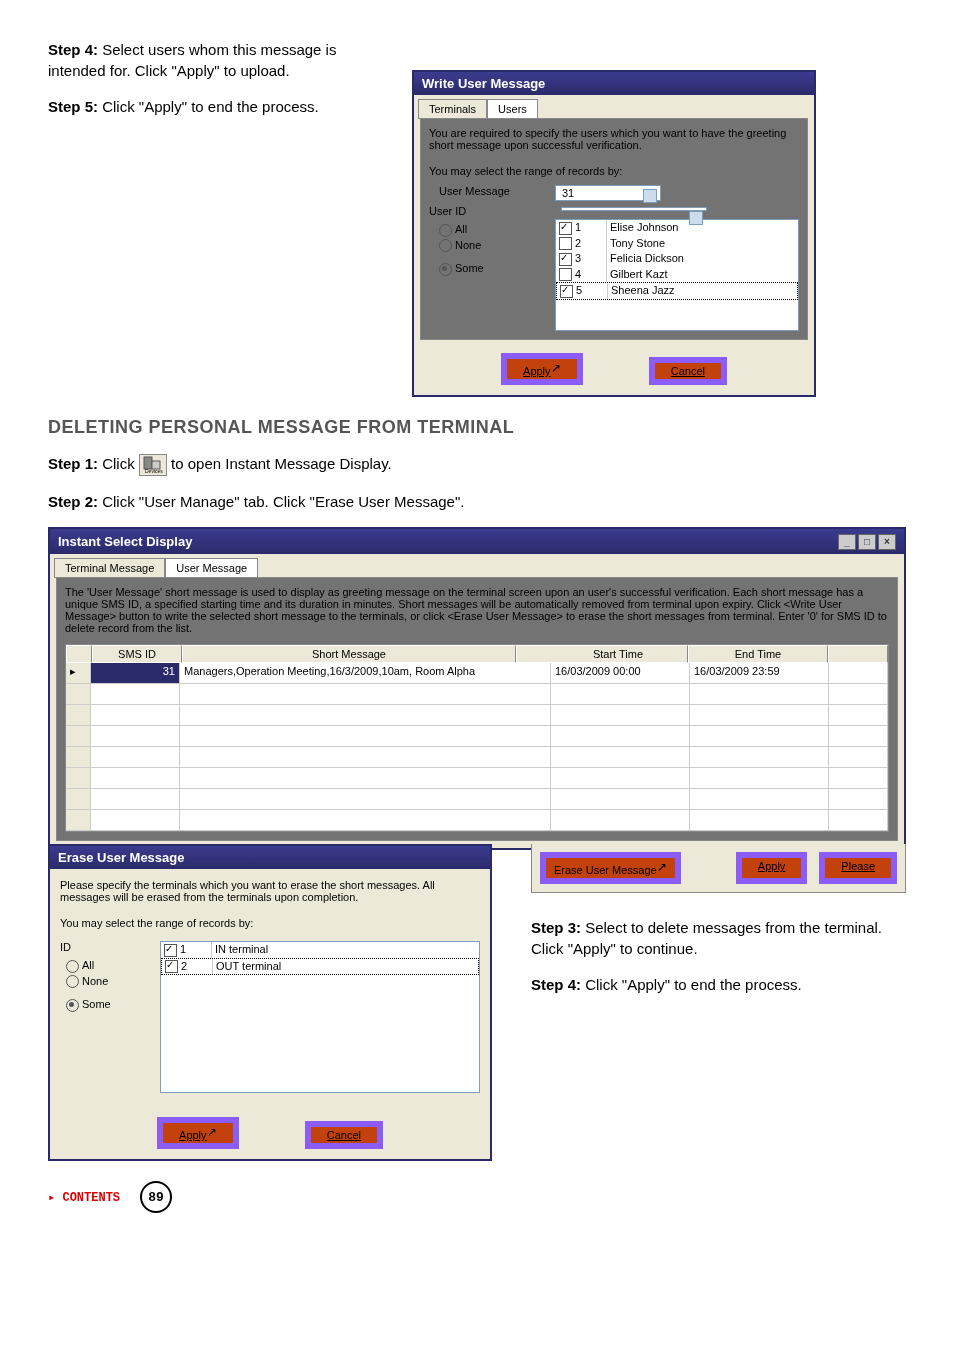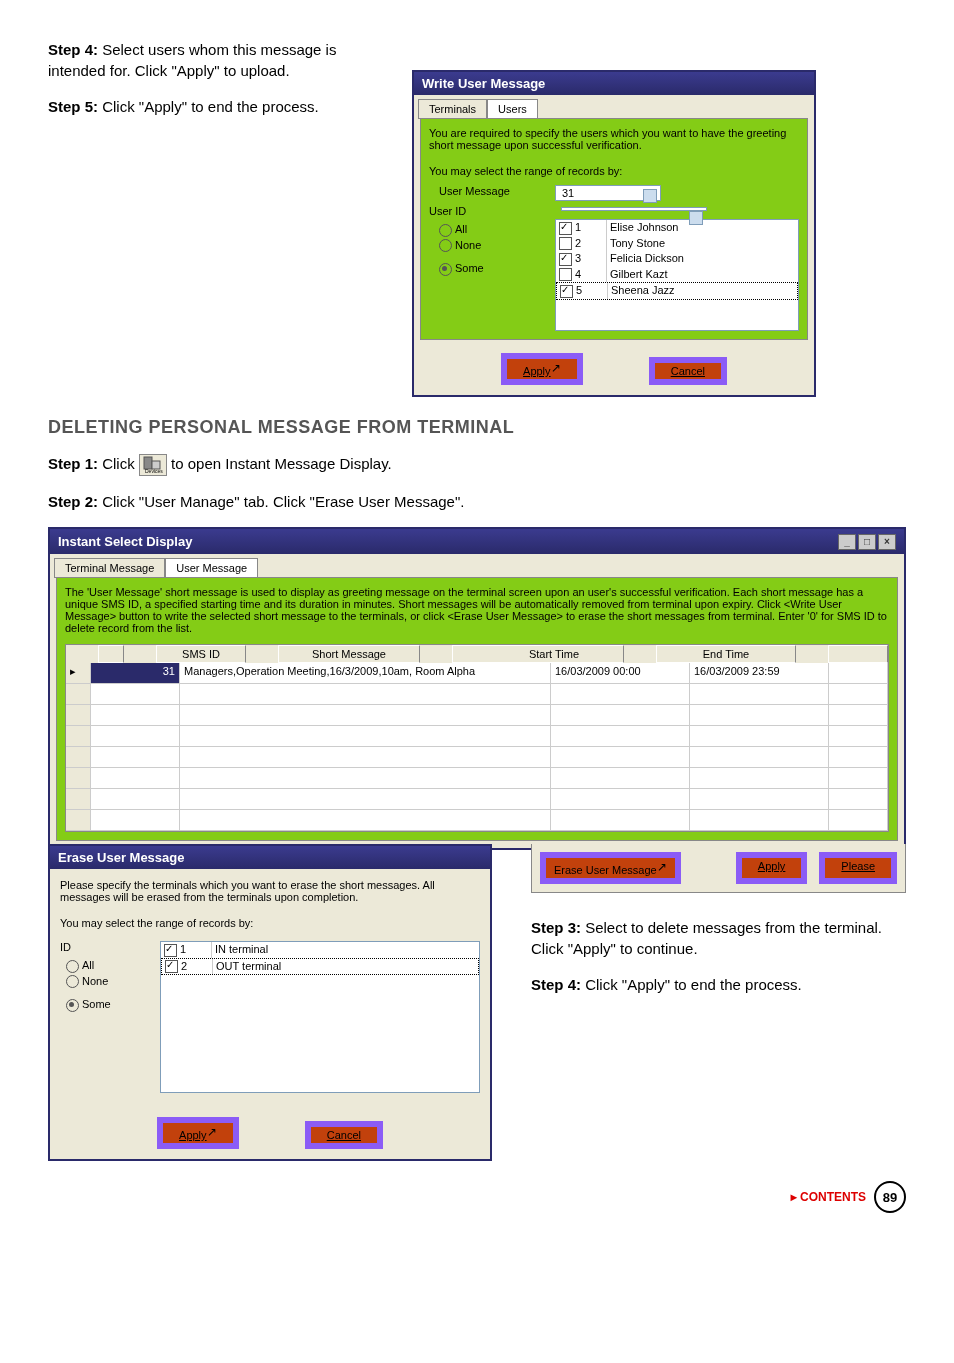--- a/index.html
+++ b/index.html
@@ -28,21 +28,21 @@
     padding:4px 8px;
     font-size:13px;
     display:flex;
     justify-content:space-between;
     align-items:center;
   }
   .titlebar-controls span{display:inline-block;width:16px;height:14px;background:#ccc;border:1px solid #666;margin-left:2px;font-size:10px;line-height:14px;text-align:center;color:#333;}
   .tabs { display:flex; padding:4px 4px 0 4px; gap:0;}
   .tab { padding:3px 10px; border:1px solid #888; background:#ece9d8; font-size:11px;}
   .tab.active { background:#fff; border-bottom:1px solid #fff; }
-  .panel { background:#84cc16; margin:0 6px 6px 6px; border:1px solid #888; padding:8px; position:relative; top:-1px;}
+  .panel { background:#737373; margin:0 6px 6px 6px; border:1px solid #888; padding:8px; position:relative; top:-1px;}
   .btn {
     display:inline-block;
     border:6px solid #8b5cf6;
     background:#c2410c;
     padding:2px 16px;
     font-size:11px;
     text-align:center;
   }
   .dropdown {
     display:inline-block;
@@ -59,28 +59,28 @@
   }
   .listbox .row{display:flex;}
   .listbox .row .c1{width:44px;padding:1px 3px;border-right:1px solid #ccc;}
   .listbox .row .c2{flex:1;padding:1px 3px;}
   .radio{display:inline-block;width:11px;height:11px;border:1px solid #555;border-radius:50%;vertical-align:middle;margin-right:3px;position:relative;}
   .radio.sel::after{content:"";position:absolute;left:2px;top:2px;width:5px;height:5px;background:#555;border-radius:50%;}
   .chk{display:inline-block;width:11px;height:11px;border:1px solid #555;background:#fff;vertical-align:middle;margin-right:3px;position:relative;}
   .chk.sel::after{content:"✓";position:absolute;left:0;top:-2px;font-size:10px;}
   .table-grid {border:1px solid #888;background:#fff;font-size:11px;}
   .table-grid .hdr{display:flex;background:#ece9d8;}
-  .table-grid .hdr div{border:1px solid #fff;border-right:1px solid #888;padding:2px 4px;margin-left:32px;}
+  .table-grid .hdr div{border:1px solid #fff;border-right:1px solid #888;padding:2px 4px;}
   .table-grid .body .r{display:flex;}
   .table-grid .body .r div{border-right:1px solid #ccc;border-bottom:1px solid #ccc;padding:2px 4px;height:16px;}
   
   .row-top{display:flex;gap:24px;align-items:flex-start;}
   .col-left{flex:0 0 340px;}
   .col-right{flex:1;margin-top:46px;}
-  .footer-bar{display:flex;justify-content:flex-end;align-items:center;gap:8px;margin-top:20px;font-size:13px;}
+  .footer-bar{display:flex;align-items:center;gap:20px;margin-top:20px;font-size:13px;font-family:Liberation Mono, monospace;}
   .page-num{border:2px solid #000;border-radius:50%;width:28px;height:28px;display:flex;align-items:center;justify-content:center;font-weight:bold;}
   .contents-link{color:#d00;font-weight:bold;font-size:12px;}
   .cursor{display:inline-block;width:10px;height:14px;position:relative;}
   .cursor::after{content:"↖";position:absolute;left:0;top:0;color:#000;font-size:12px;transform:scaleX(-1);}
   .icon-btn{display:inline-block;border:1px solid #888;background:#ece9d8;padding:1px 2px;vertical-align:middle;}
   .icon-btn svg{display:block;}
 </style>
 </head>
 <body>
 

